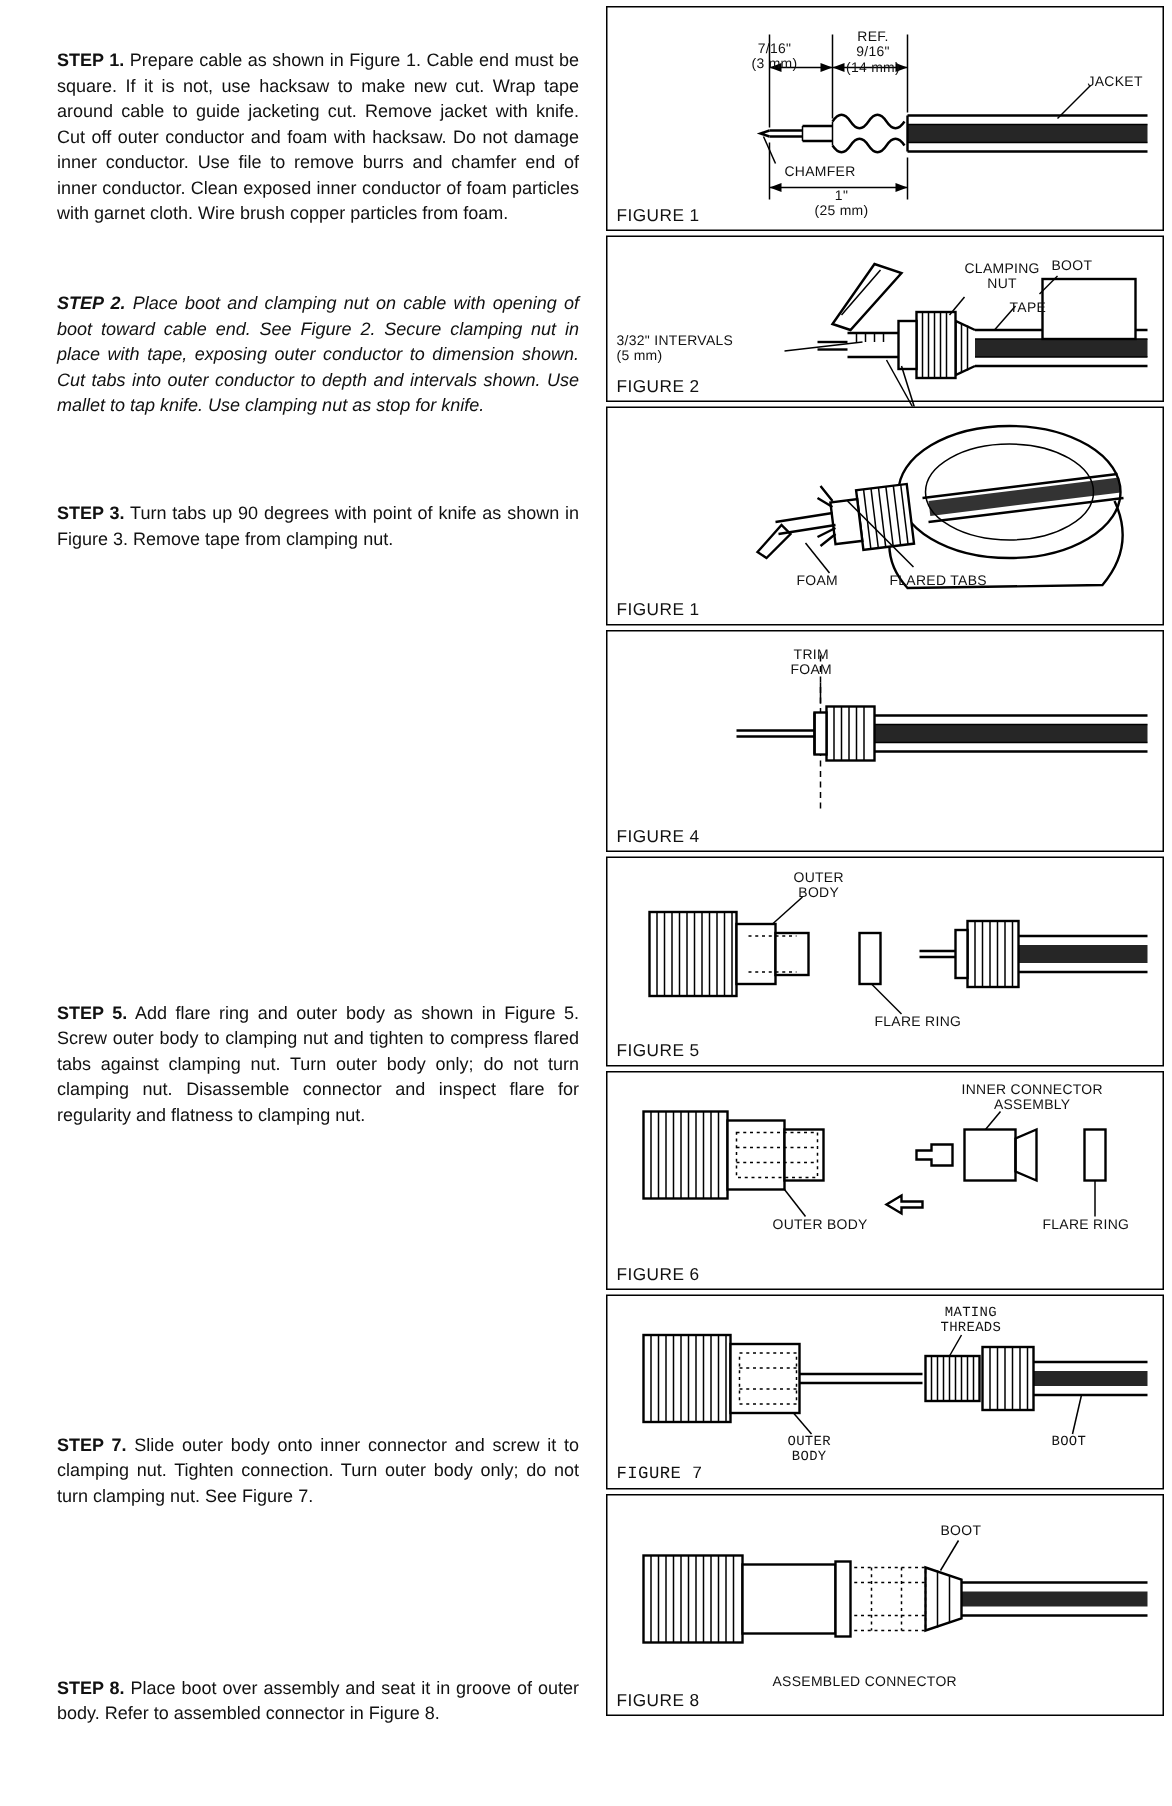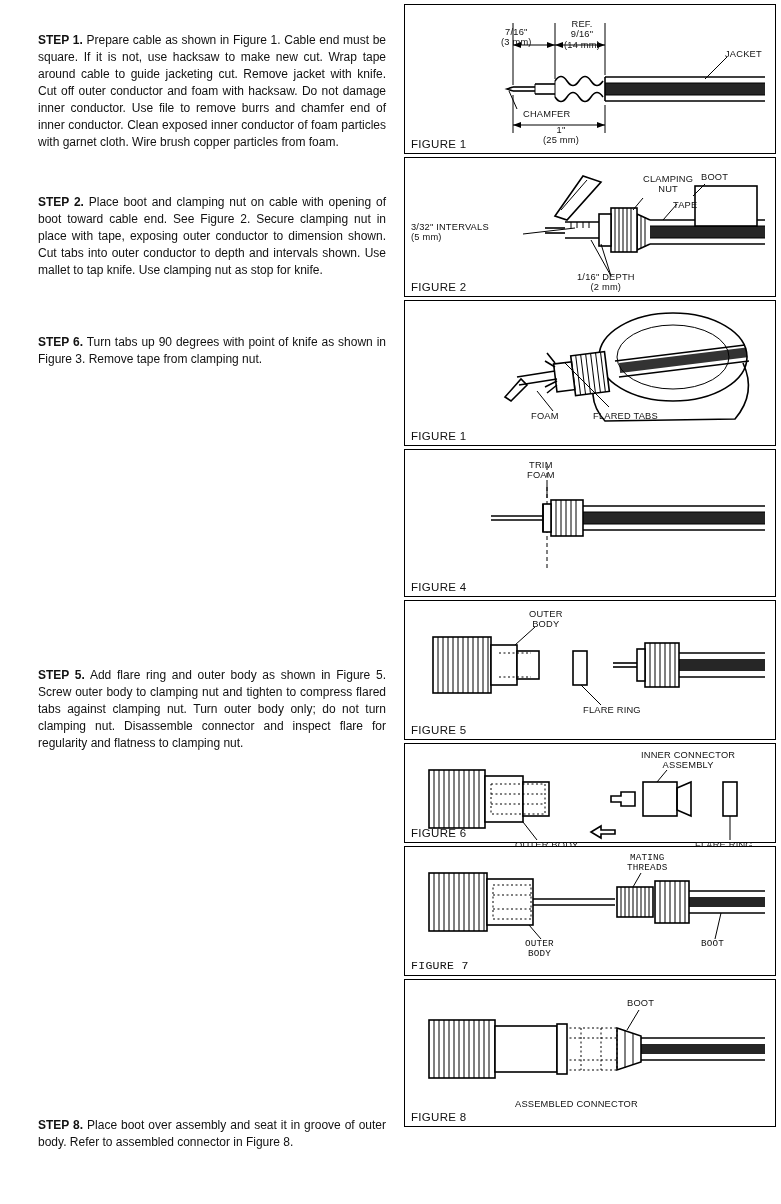--- a/index.html
+++ b/index.html
@@ -31,37 +31,41 @@
 
 <div class="page">
 
   <div class="col-left">
 
     <p class="step" style="top:20px;">
       <span class="label">STEP 1.</span>
       <span>Prepare cable as shown in Figure 1. Cable end must be square. If it is not, use hacksaw to make new cut. Wrap tape around cable to guide jacketing cut. Remove jacket with knife. Cut off outer conductor and foam with hacksaw. Do not damage inner conductor. Use file to remove burrs and chamfer end of inner conductor. Clean exposed inner conductor of foam particles with garnet cloth. Wire brush copper particles from foam.</span>
     </p>
 
-    <p class="step" style="top:182px;">
+    <p class="step" style="top:182px;font-style:italic;">
       <span class="label">STEP 2.</span>
       <span>Place boot and clamping nut on cable with opening of boot toward cable end. See Figure 2. Secure clamping nut in place with tape, exposing outer conductor to dimension shown. Cut tabs into outer conductor to depth and intervals shown. Use mallet to tap knife. Use clamping nut as stop for knife.</span>
     </p>
 
     <p class="step" style="top:322px;">
-      <span class="label">STEP 6.</span>
+      <span class="label">STEP 3.</span>
       <span>Turn tabs up 90 degrees with point of knife as shown in Figure 3. Remove tape from clamping nut.</span>
     </p>
 
 
     <p class="step" style="top:655px;">
       <span class="label">STEP 5.</span>
       <span>Add flare ring and outer body as shown in Figure 5. Screw outer body to clamping nut and tighten to compress flared tabs against clamping nut. Turn outer body only; do not turn clamping nut. Disassemble connector and inspect flare for regularity and flatness to clamping nut.</span>
     </p>
 
 
+    <p class="step" style="top:943px;">
+      <span class="label">STEP 7.</span>
+      <span>Slide outer body onto inner connector and screw it to clamping nut. Tighten connection. Turn outer body only; do not turn clamping nut. See Figure 7.</span>
+    </p>
 
     <p class="step" style="top:1105px;">
       <span class="label">STEP 8.</span>
       <span>Place boot over assembly and seat it in groove of outer body. Refer to assembled connector in Figure 8.</span>
     </p>
   </div>
 
   <div class="col-right">
 
     <div class="fig" style="height:150px;">
@@ -109,21 +113,21 @@
         <line class="ln thin" x1="104" y1="86" x2="112" y2="104"></line>
       </svg>
       <div class="lbl" style="left:96px;top:22px;"><span>7/16"</span><br><span>(3 mm)</span></div>
       <div class="lbl" style="left:150px;top:14px;width:54px;"><span>REF.</span><br><span>9/16"</span><br><span>(14 mm)</span></div>
       <div class="lbl" style="left:320px;top:44px;">JACKET</div>
       <div class="lbl" style="left:90px;top:104px;margin-left:28px;">CHAMFER</div>
       <div class="lbl" style="left:136px;top:120px;width:40px;"><span>1"</span><br><span>(25 mm)</span></div>
       <div class="figcap">FIGURE 1</div>
     </div>
 
-    <div class="fig" style="height:140px;">
+    <div class="fig" style="height:111px;">
       <svg width="372" height="140" viewBox="0 0 372 140">
 
         <line class="ln med" x1="245" y1="62" x2="360" y2="62"></line>
         <line class="ln med" x1="245" y1="86" x2="360" y2="86"></line>
         <rect x="245" y="68" width="115" height="12" class="hatch" opacity="0.85"></rect>
         <line class="ln thin" x1="245" y1="68" x2="360" y2="68"></line>
         <line class="ln thin" x1="245" y1="80" x2="360" y2="80"></line>
 
         <path class="ln med" d="M245 62 L232 56 L232 92 L245 86"></path>
         <path class="ln thin" d="M236 58 L236 90 M240 59 L240 89"></path>
@@ -284,21 +288,21 @@
 
         <line class="ln thin" x1="110" y1="44" x2="130" y2="26"></line>
         <line class="ln thin" x1="176" y1="84" x2="196" y2="104"></line>
       </svg>
       <div class="lbl" style="left:124px;top:8px;"><span>OUTER
 BODY</span></div>
       <div class="lbl" style="left:178px;top:104px;">FLARE RING</div>
       <div class="figcap">FIGURE 5</div>
     </div>
 
-    <div class="fig" style="height:100px;">
+    <div class="fig" style="height:146px;">
       <svg width="372" height="130" viewBox="0 0 372 130">
 
         <rect x="24" y="26" width="56" height="58" class="wht ln med"></rect>
         <g class="ln thin">
           <line x1="29" y1="26" x2="29" y2="84"></line>
             <line x1="34" y1="26" x2="34" y2="84"></line>
           <line x1="39" y1="26" x2="39" y2="84"></line>
             <line x1="44" y1="26" x2="44" y2="84"></line>
           <line x1="49" y1="26" x2="49" y2="84"></line>
             <line x1="54" y1="26" x2="54" y2="84"></line>

